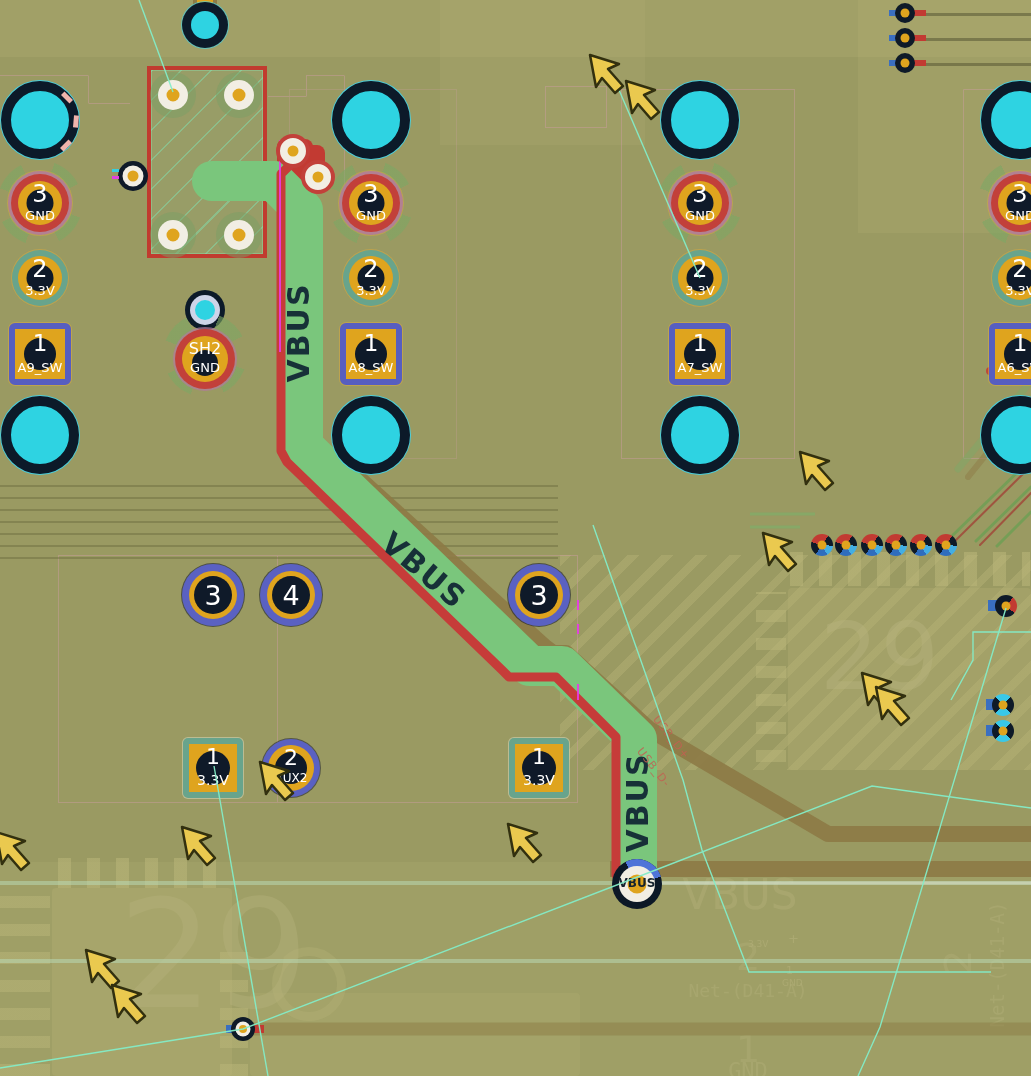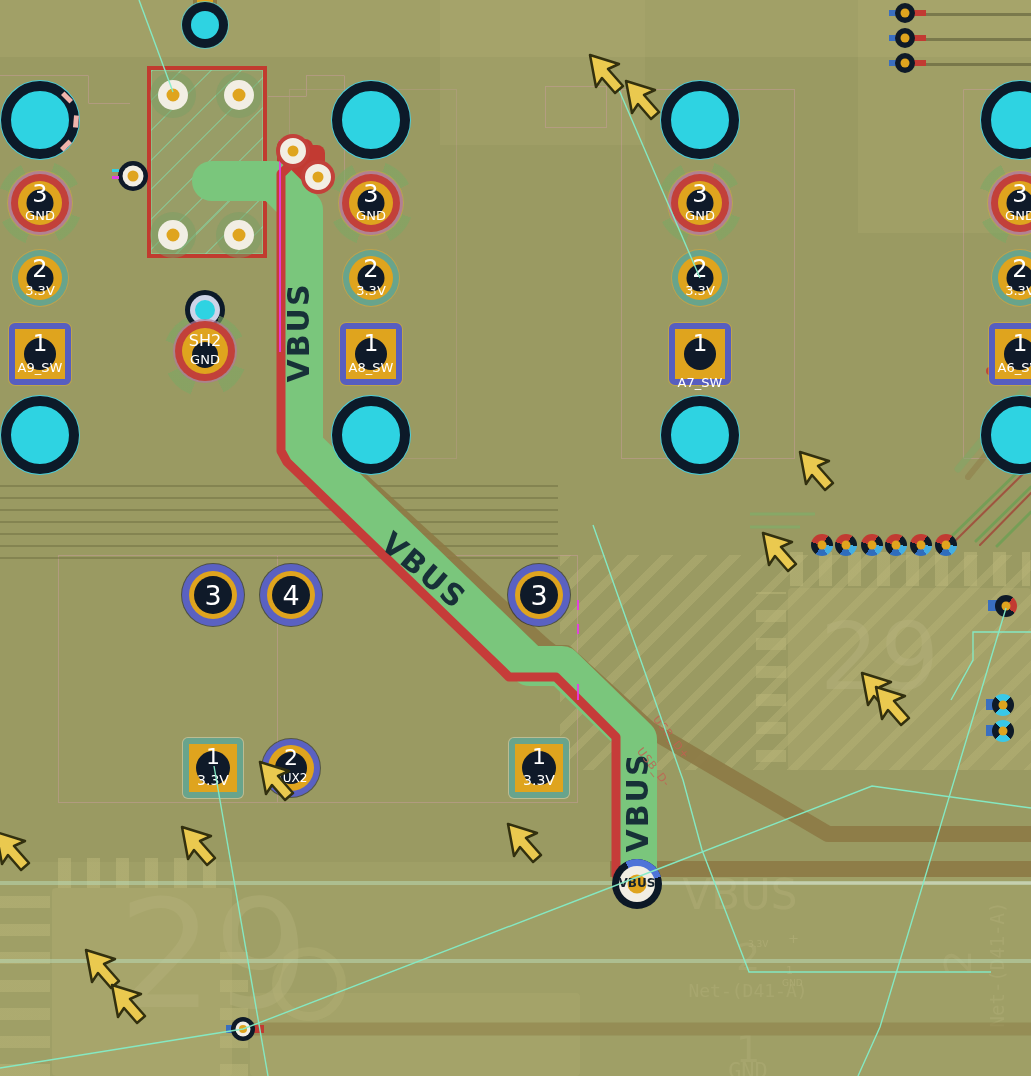--- a/index.html
+++ b/index.html
@@ -194,21 +194,21 @@
     <span class="plbl" style="top:27px;font-size:13px;">GND</span>
   </div>
   <div class="pad pad-33" style="left:678px;top:256px;">
     <div class="hole" style="width:27px;height:27px;"></div>
     <span class="pnum" style="top:-1px;font-size:24px;">2</span>
     <span class="plbl" style="top:27px;font-size:13px;">3.3V</span>
   </div>
   <div class="pad pad-sq" style="left:669px;top:323px;">
     <div class="hole" style="width:32px;height:32px;"></div>
     <span class="pnum" style="top:1px;font-size:23px;">1</span>
-    <span class="plbl" style="top:46px;font-size:13px;">A7_SW</span>
+    <span class="plbl" style="top:31px;font-size:13px;">A7_SW</span>
   </div>
   <div class="pad abs pad-cyan" style="left:661px;top:396px;"></div>
 
   <div class="pad abs pad-cyan" style="left:981px;top:81px;"></div>
   <div class="spokes" style="left:977px;top:160px;width:86px;height:86px;"></div>
   <div class="pad pad-gnd" style="left:998px;top:181px;">
     <div class="hole" style="width:27px;height:27px;"></div>
     <span class="pnum" style="top:-1px;font-size:24px;">3</span>
     <span class="plbl" style="top:27px;font-size:13px;">GND</span>
   </div>
@@ -227,21 +227,21 @@
   <div class="abs" style="left:193px;top:0;width:24px;height:7px;background:#8d7b46;"></div>
   <div class="abs" style="left:197px;top:0;width:16px;height:3px;background:#dfa41e;"></div>
   <div class="abs" style="left:182px;top:2px;width:46px;height:46px;border-radius:50%;background:#0c1a29;box-shadow:0 0 0 1px rgba(60,215,240,.6);">
     <div class="hole" style="width:28px;height:28px;background:#2ed3e2;"></div>
   </div>
   <div class="abs" style="left:185px;top:290px;width:40px;height:40px;border-radius:50%;background:#0c1a29;">
     <div class="hole" style="width:30px;height:30px;background:#cdd4e8;"></div>
     <div class="hole" style="width:20px;height:20px;background:#2ed3e2;"></div>
   </div>
   <div class="spokes" style="left:163px;top:313px;width:84px;height:84px;"></div>
-  <div class="pad pad-sh" style="left:182px;top:328px;">
+  <div class="pad pad-sh" style="left:182px;top:336px;">
     <div class="hole" style="width:26px;height:26px;top:58%;"></div>
     <span class="pnum" style="top:3px;font-size:16px;">SH2</span>
     <span class="plbl" style="top:24px;font-size:13px;">GND</span>
   </div>
 
   <div class="cpad" style="left:158px;top:80px;">
       <div class="cgold"></div>
     </div>
   <div class="cpad" style="left:224px;top:80px;">
       <div class="cgold"></div>

